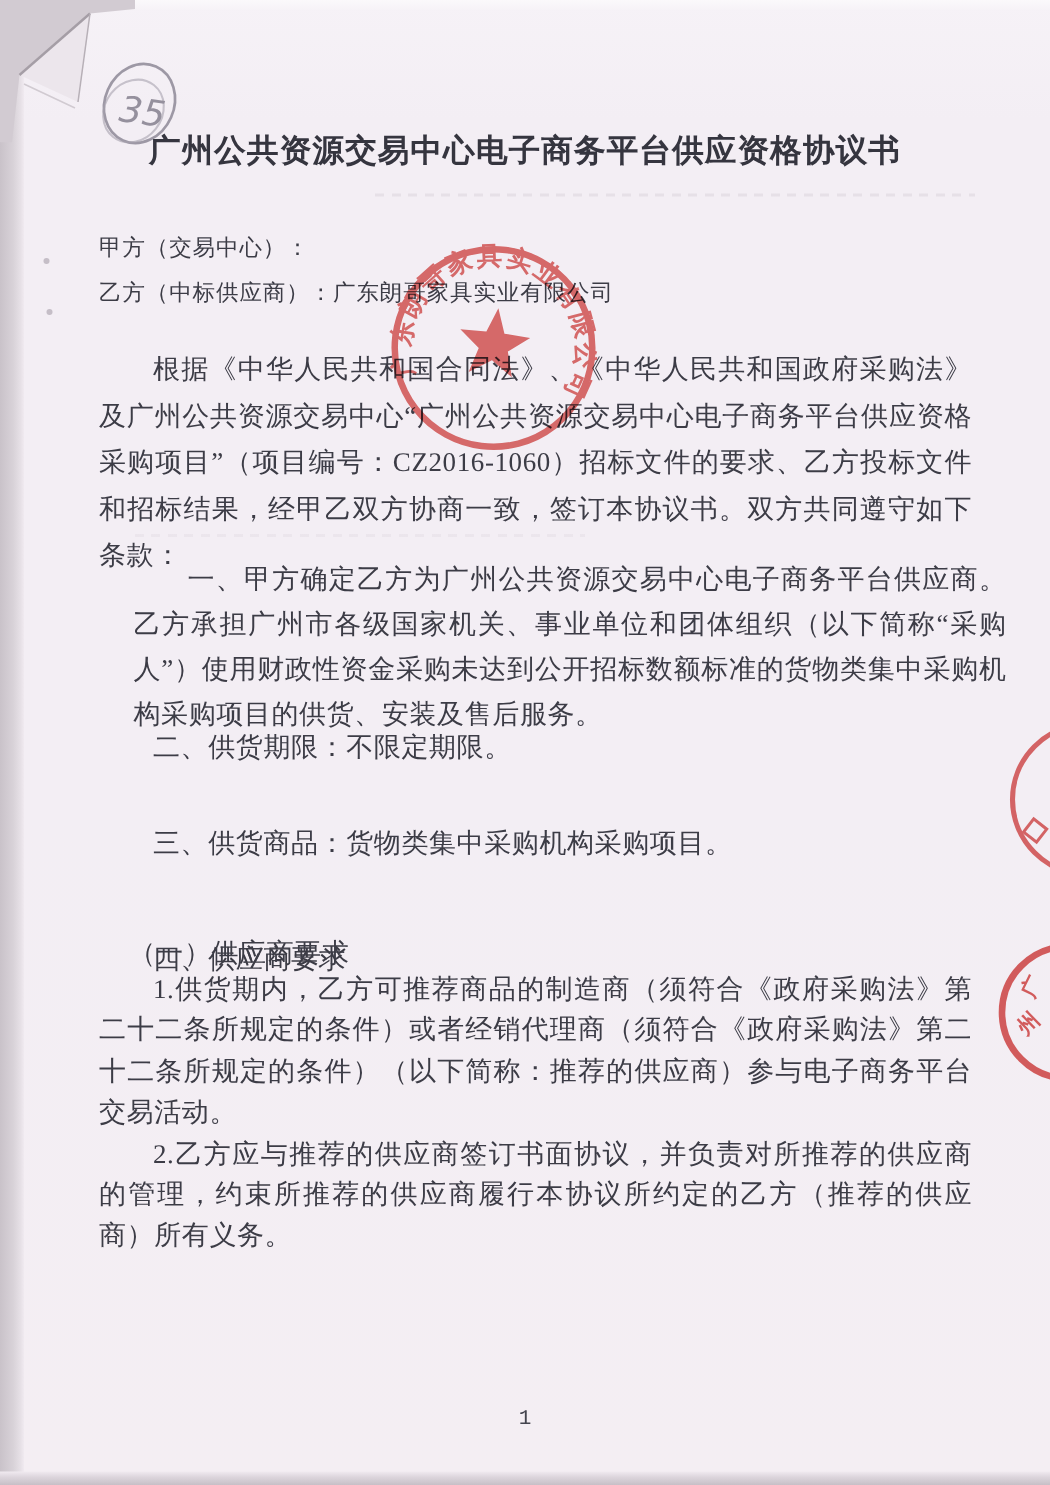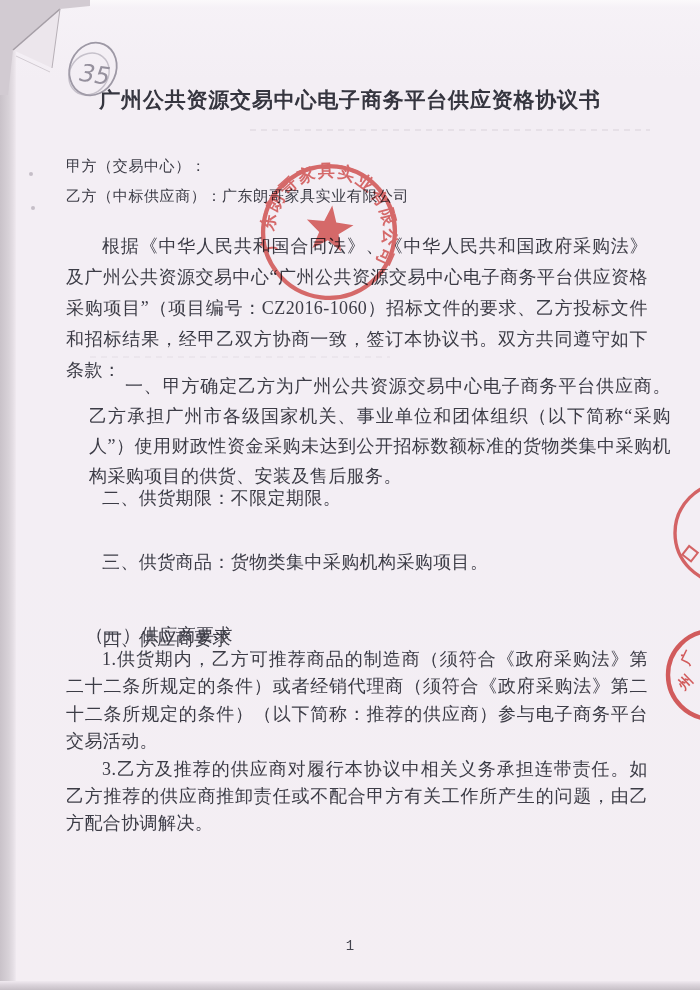--- a/index.html
+++ b/index.html
@@ -111,21 +111,21 @@
 
     <div class="para p-intro indent2">根据《中华人民共和国合同法》、《中华人民共和国政府采购法》及广州公共资源交易中心“广州公共资源交易中心电子商务平台供应资格采购项目”（项目编号：CZ2016-1060）招标文件的要求、乙方投标文件和招标结果，经甲乙双方协商一致，签订本协议书。双方共同遵守如下条款：</div>
     <div class="para p-sec1 indent2">一、甲方确定乙方为广州公共资源交易中心电子商务平台供应商。乙方承担广州市各级国家机关、事业单位和团体组织（以下简称“采购人”）使用财政性资金采购未达到公开招标数额标准的货物类集中采购机构采购项目的供货、安装及售后服务。</div>
     <div class="para p-sec2 indent2">二、供货期限：不限定期限。</div>
     <div class="para p-sec3 indent2">三、供货商品：货物类集中采购机构采购项目。</div>
     <div class="para p-sec4 indent2">四、供应商要求</div>
     <div class="para p-sub indent1">（一）供应商要求</div>
 
     <div class="para p-items">
       <p>1.供货期内，乙方可推荐商品的制造商（须符合《政府采购法》第二十二条所规定的条件）或者经销代理商（须符合《政府采购法》第二十二条所规定的条件）（以下简称：推荐的供应商）参与电子商务平台交易活动。</p>
-      <p>3.乙方及推荐的供应商对履行本协议中相关义务承担连带责任。如乙方推荐的供应商推卸责任或不配合甲方有关工作所产生的问题，由乙方配合协调解决。</p>
+      <p>2.乙方应与推荐的供应商签订书面协议，并负责对所推荐的供应商的管理，约束所推荐的供应商履行本协议所约定的乙方（推荐的供应商）所有义务。</p>
     </div>
 
     <div class="page-num">1</div>
   </div>
 
   <svg class="seal seal-main" viewBox="0 0 138 138">
     <circle cx="69" cy="69" r="64" fill="none" stroke="#d9504e" stroke-width="4.2"></circle>
     <path id="sealArc" d="M 21.3 94.3 A 54 54 0 1 1 116.7 94.3" fill="none"></path>
     <text font-size="16.5" fill="#d9504e" font-weight="bold" font-family="'Liberation Serif','DejaVu Serif',serif">
       <textPath href="#sealArc" startOffset="2" textLength="218">广东朗哥家具实业有限公司</textPath>

